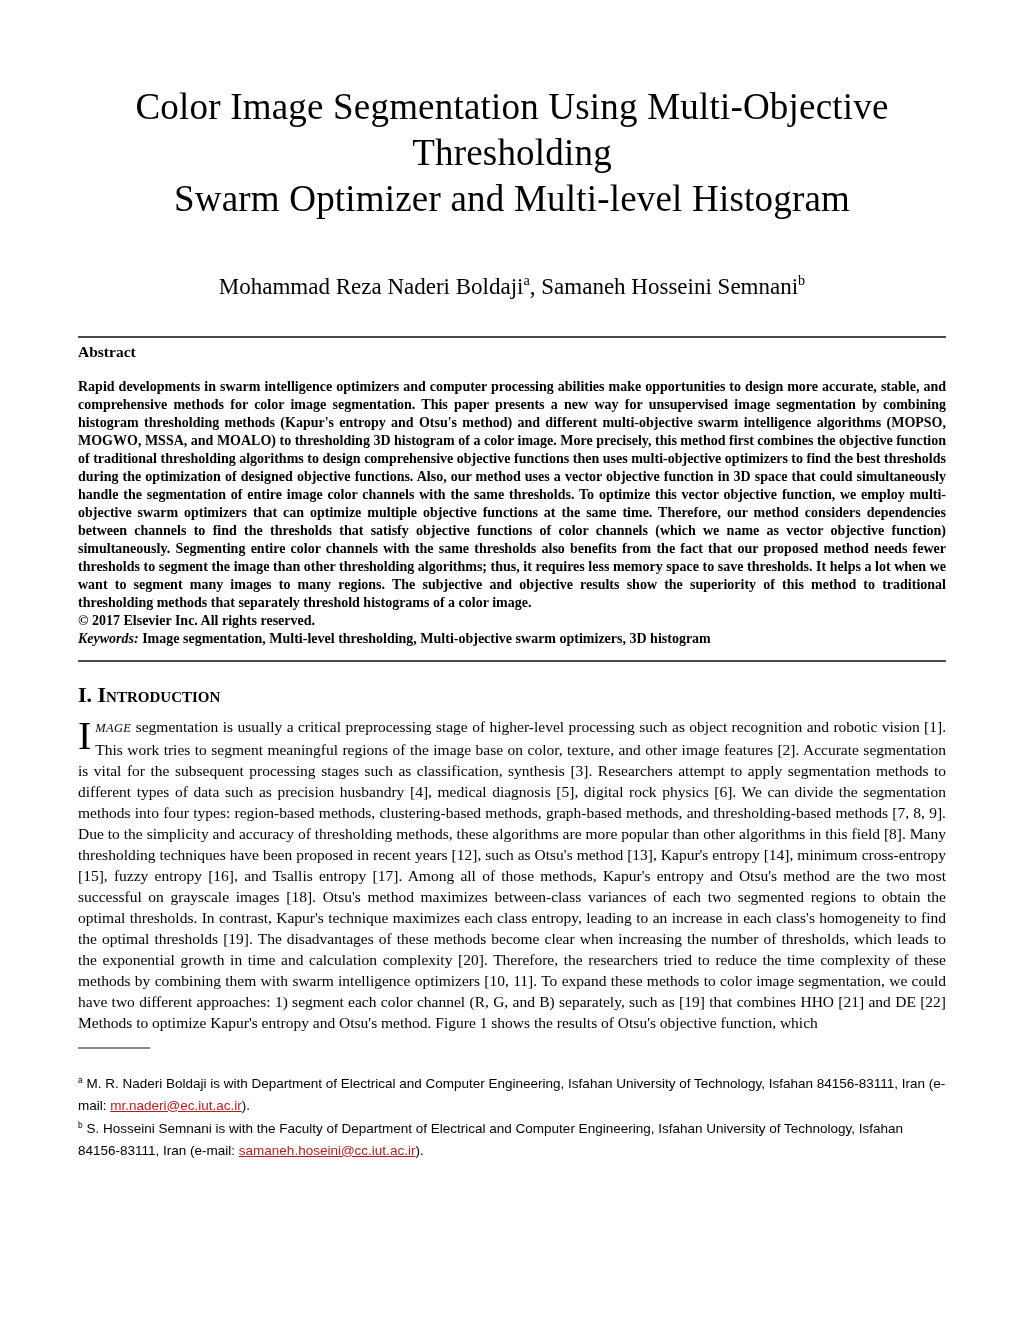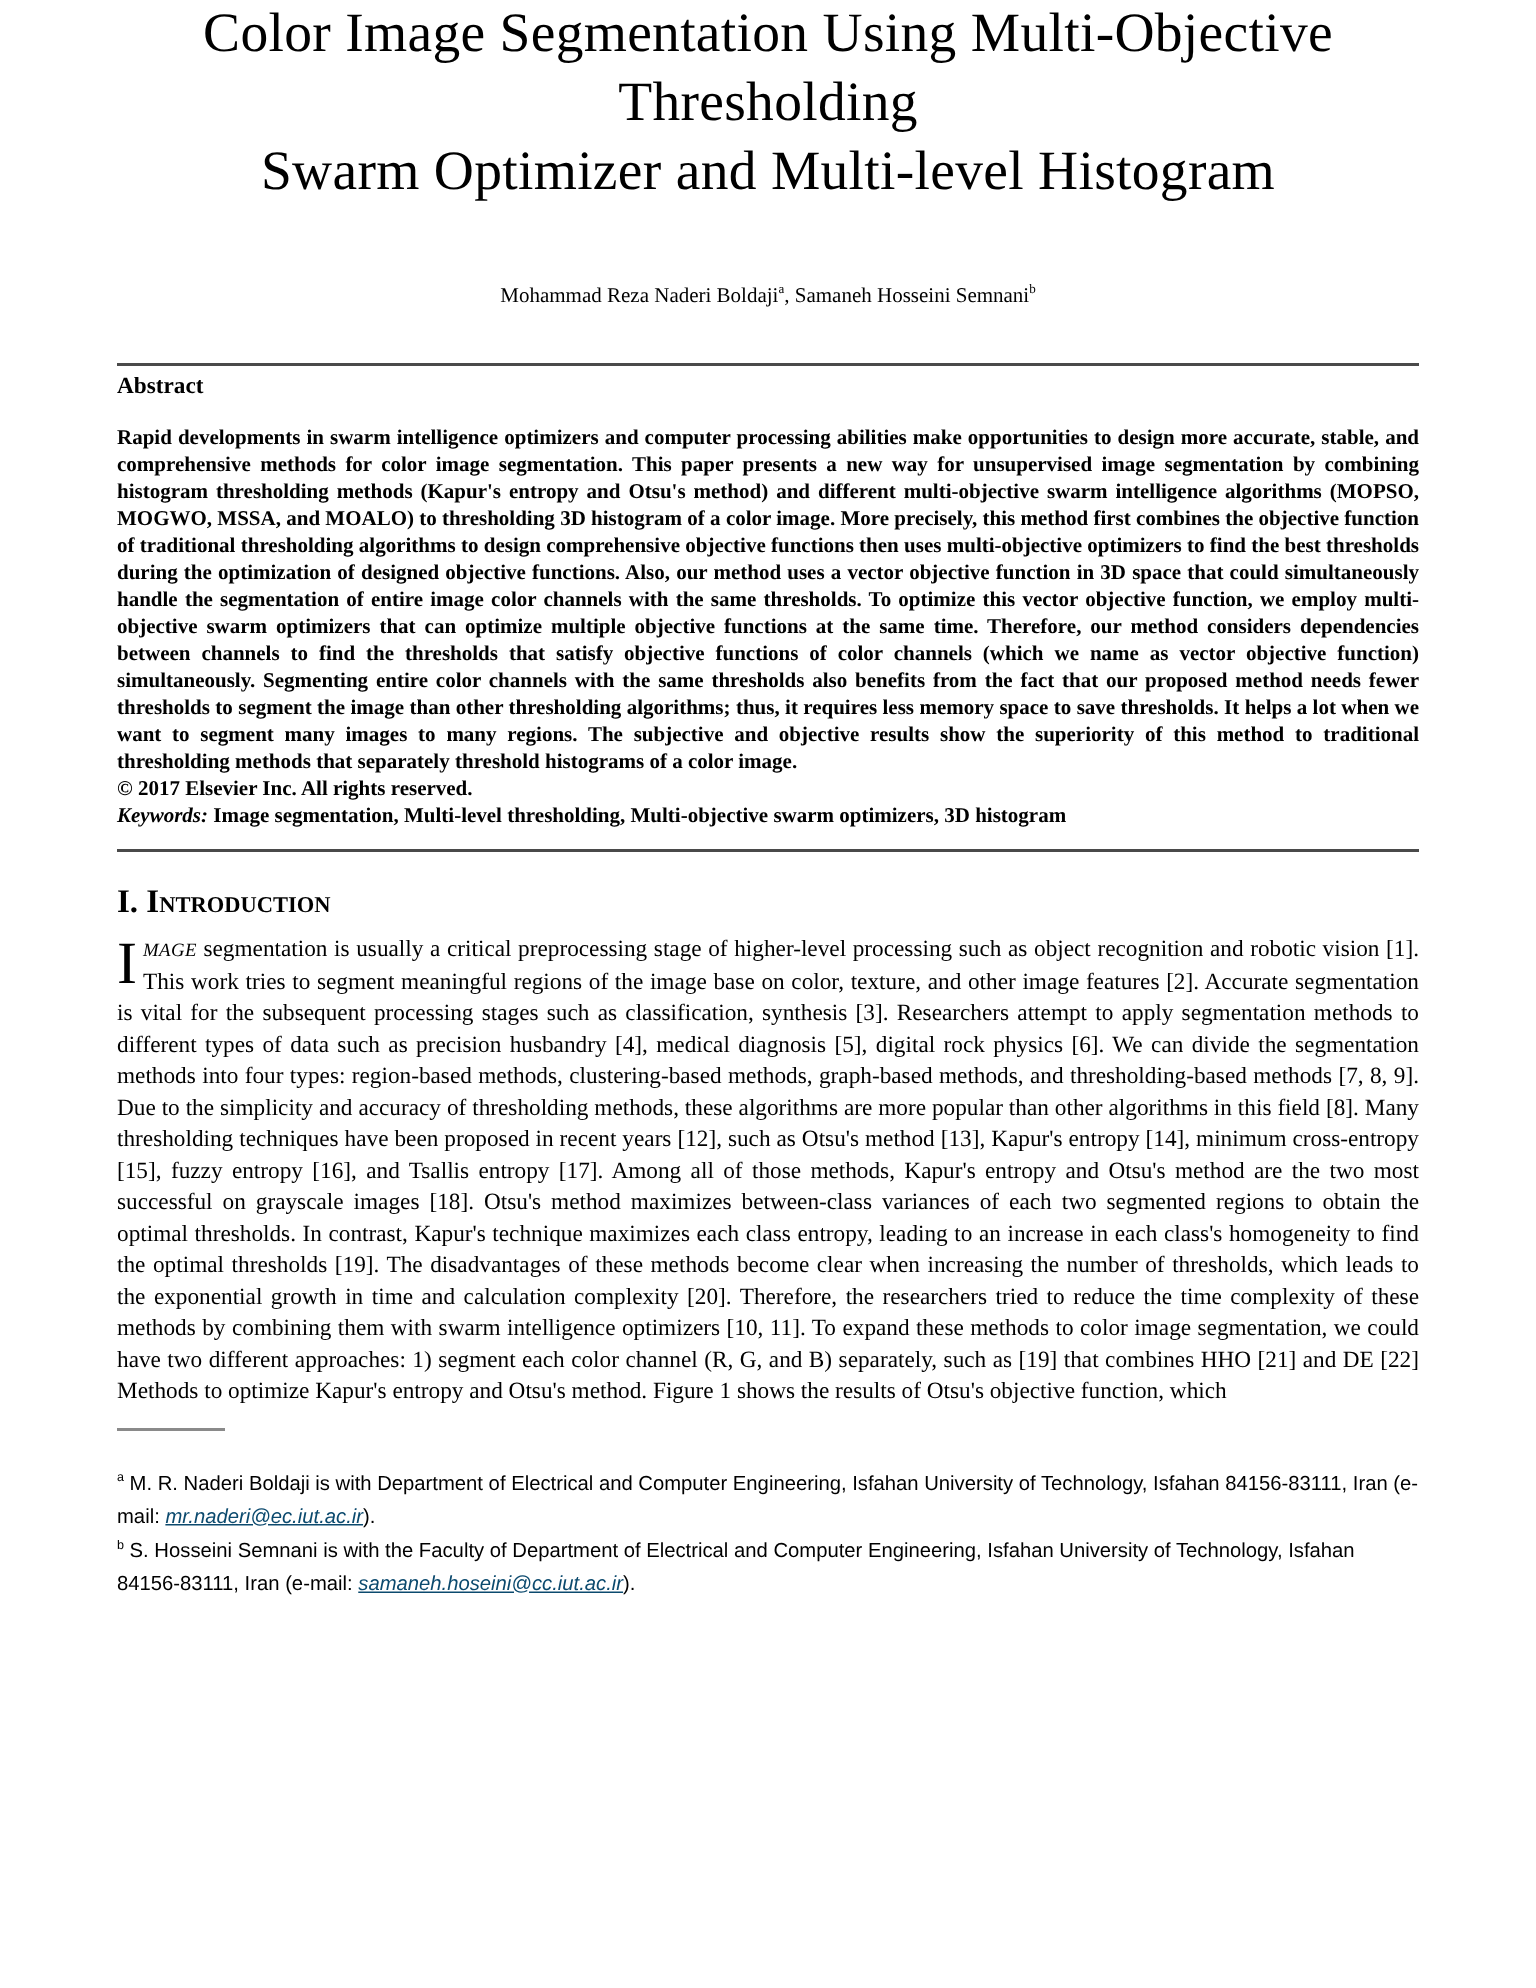--- a/index.html
+++ b/index.html
@@ -5,28 +5,29 @@
   html,body { margin:0; padding:0; }
   body {
     width:1024px; height:1325px;
     background:#ffffff; color:#000000;
     font-family:"Liberation Serif", serif;
     position:relative; overflow:hidden;
   }
   .content { margin:0 78px; width:868px; }
 
   .title {
+    padding-top:84px;
     text-align:center;
     font-size:37px; line-height:46px;
     letter-spacing:0.2px;
   }
   .authors {
     margin-top:52px;
     text-align:center;
-    font-size:14px;
+    font-size:23px;
   }
   .authors sup, .affil sup { font-size:62%; vertical-align:super; line-height:0; }
   .affiliations {
     margin-top:26px;
     text-align:center;
     font-style:italic;
     font-size:13.5px; line-height:17px;
   }
   .rule {
     margin-top:36px;
@@ -65,21 +66,21 @@
     margin-top:14px;
     width:72px; height:2px; background:#8a8a8a;
   }
   .footnotes {
     margin-top:24px;
     font-family:"Liberation Sans", sans-serif;
     font-size:13.5px; line-height:21.5px;
   }
   .footnote { margin:0 0 2px 0; }
   .footnote sup { font-size:62%; vertical-align:super; line-height:0; }
-  .email-link { color:#0c4a6e; text-decoration:underline; cursor:pointer;font-style:italic; }
+  .email-link { color:#b91c1c; text-decoration:underline; cursor:pointer; }
 </style>
 </head>
 <body>
 
 <div class="content">
 
   <div class="title">
     <div>Color Image Segmentation Using Multi-Objective</div>
     <div>Thresholding</div>
     <div>Swarm Optimizer and Multi-level Histogram</div>

